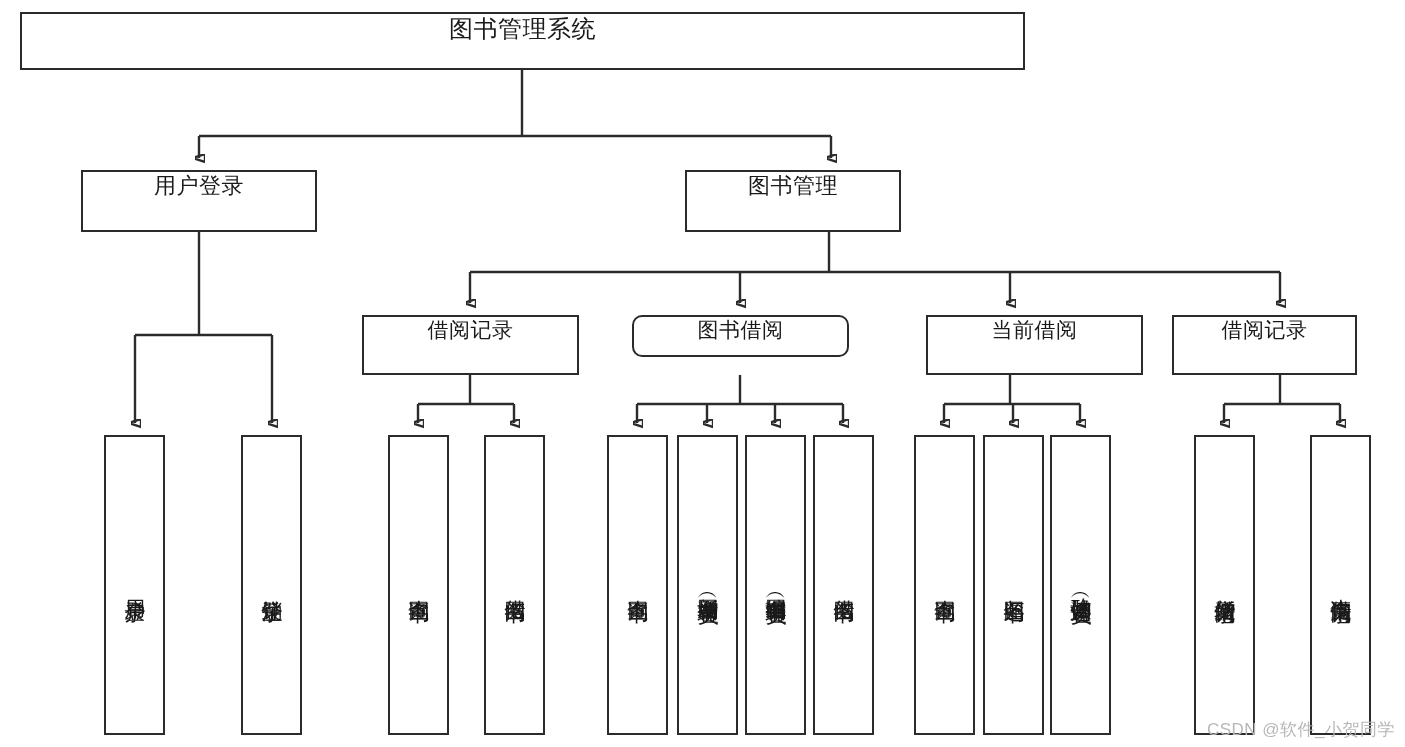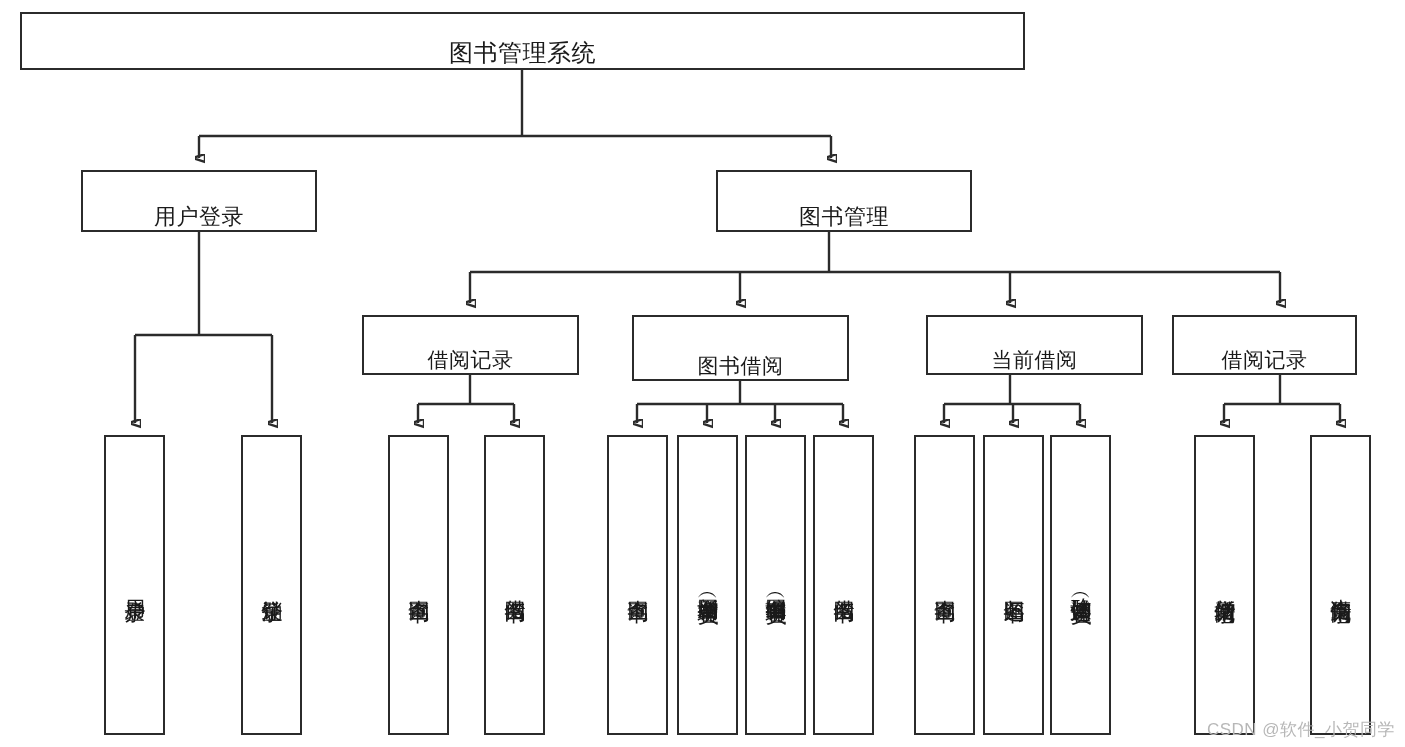--- a/index.html
+++ b/index.html
@@ -16,21 +16,21 @@
     height: 747px;
     background: #ffffff;
     overflow: hidden;
   }
   .node {
     position: absolute;
     box-sizing: border-box;
     border: 2px solid #2b2b2b;
     background: #ffffff;
     display: flex;
-    align-items: flex-end;
+    align-items: flex-start;
     justify-content: center;
     color: #1a1a1a;
   }
   .node.level0 {
     font-size: 24px;
   }
   .node.level1 {
     font-size: 22px;
   }
   .node.level2 {
@@ -132,28 +132,28 @@
     <path d="M 1340 404 L 1340 423" marker-end="url(#arrow)"></path>
   </svg>
 
   <div class="node level0" style="left:20px; top:12px; width:1005px; height:58px;">
     <span class="label">图书管理系统</span>
   </div>
 
   <div class="node level1" style="left:81px; top:170px; width:236px; height:62px;">
     <span class="label">用户登录</span>
   </div>
-  <div class="node level1" style="left:716px; top:170px; width:256px; height:62px;">
+  <div class="node level1" style="left:685px; top:170px; width:216px; height:62px;">
     <span class="label">图书管理</span>
   </div>
 
   <div class="node level2" style="left:362px; top:315px; width:217px; height:60px;">
     <span class="label">借阅记录</span>
   </div>
-  <div class="node level2" style="left:632px; top:315px; width:217px; height:66px;">
+  <div class="node level2" style="left:632px; top:315px; width:217px; height:42px;border-radius:10px;">
     <span class="label">图书借阅</span>
   </div>
   <div class="node level2" style="left:902px; top:315px; width:217px; height:60px;margin-left:24px;">
     <span class="label">当前借阅</span>
   </div>
   <div class="node level2" style="left:1172px; top:315px; width:185px; height:60px;">
     <span class="label">借阅记录</span>
   </div>
 
   <div class="node leaf" style="left:104px; top:435px; width:61px; height:300px;">

